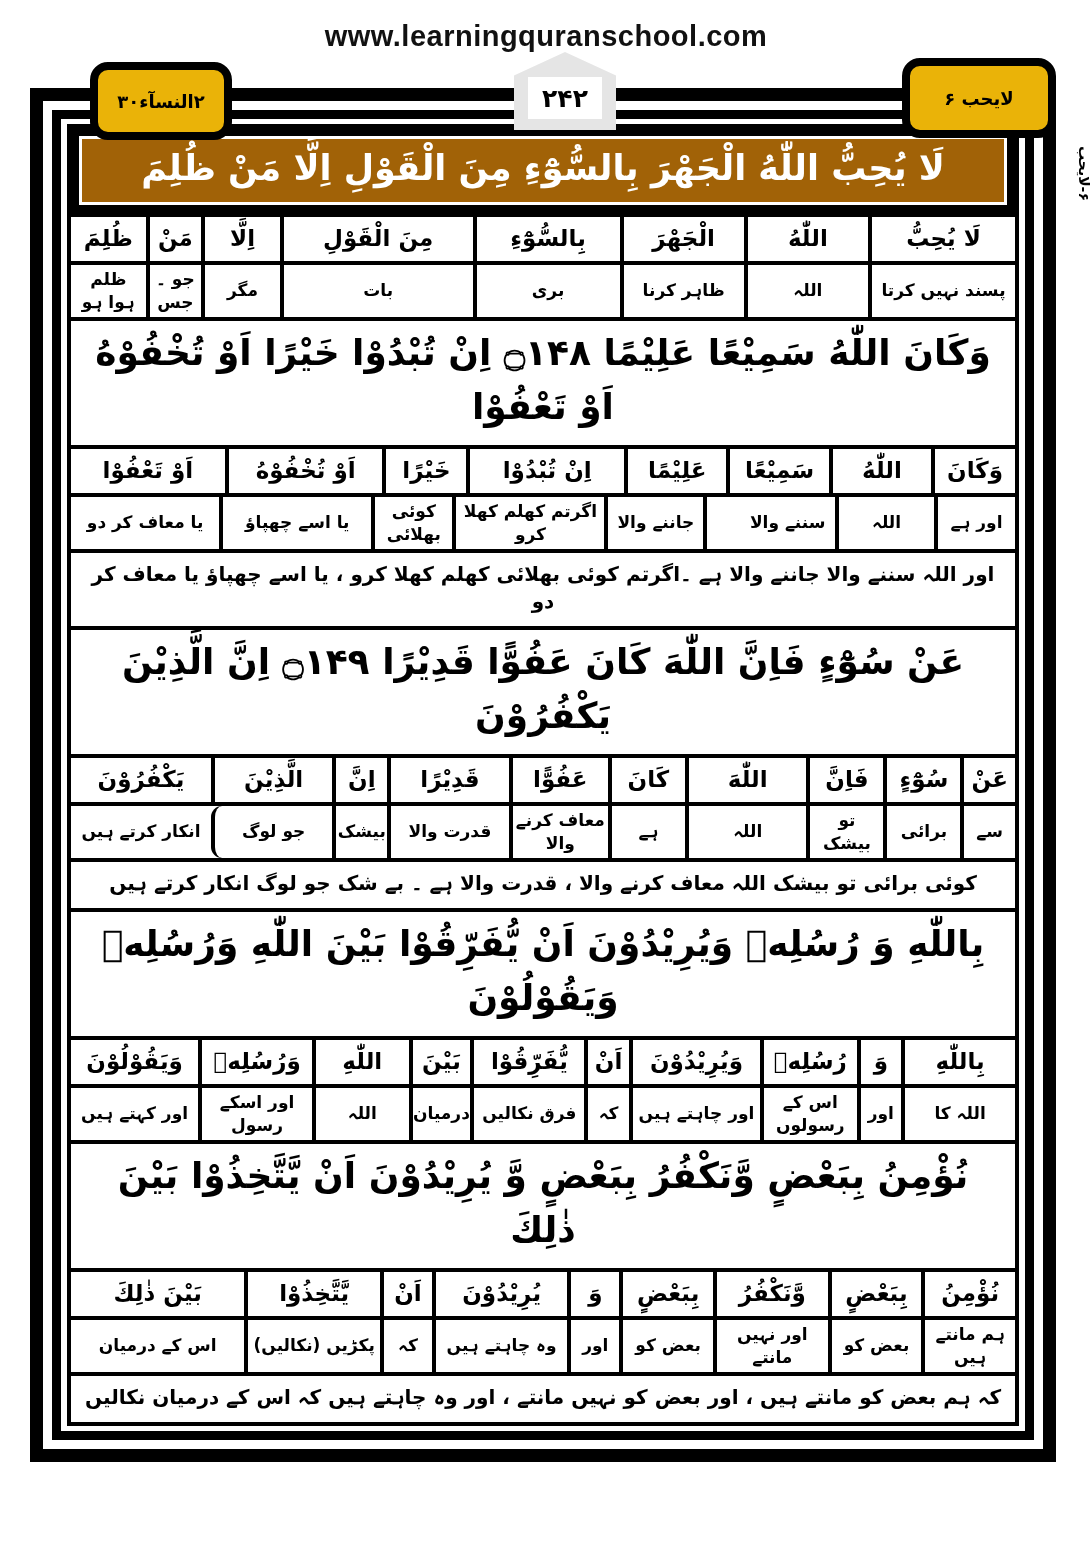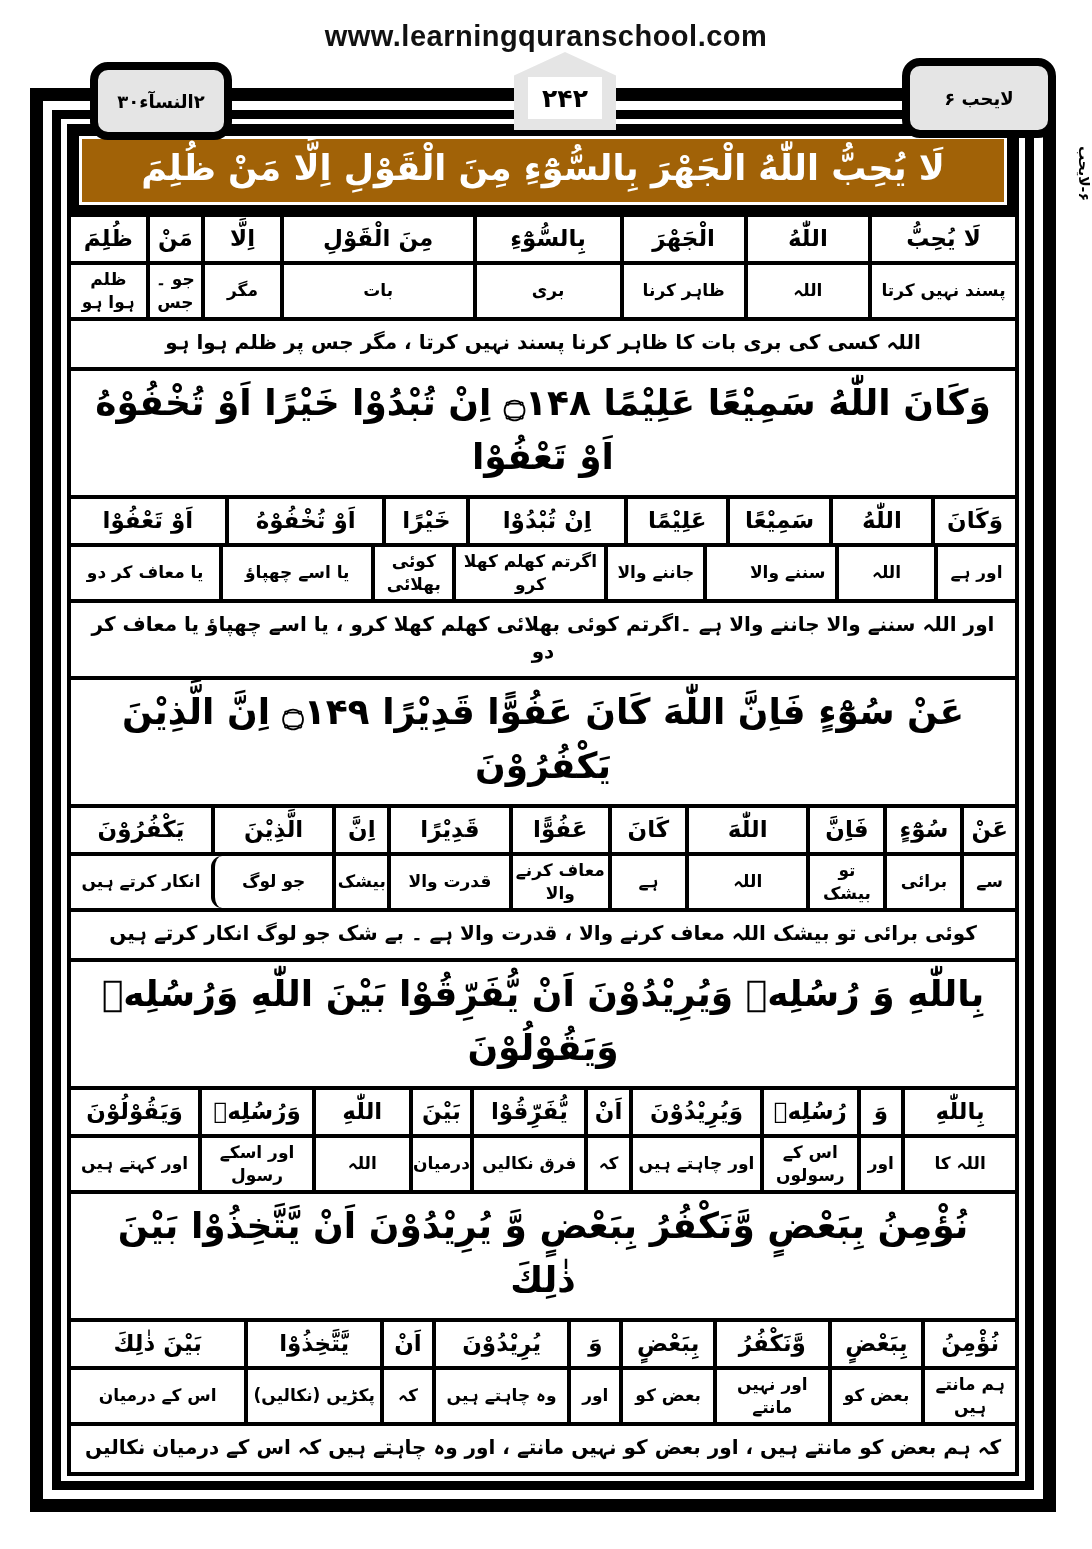--- a/index.html
+++ b/index.html
@@ -45,21 +45,21 @@
   .row-ur .cell{font-size:17px;font-weight:bold;min-height:48px;line-height:1.3;}
   
   .trans{
     direction:rtl;text-align:center;font-weight:bold;
     font-size:20px;line-height:1.35;padding:8px 10px 11px;
     border-bottom:4px solid #000;
   }
   .section:last-child .trans{border-bottom:none;}
   
   .badge{
-    position:absolute;z-index:5;background:#e5e5e5;border:8px solid #000;
+    position:absolute;z-index:5;background:#eab308;border:8px solid #000;
     border-radius:18px;display:flex;align-items:center;justify-content:center;
     font-weight:bold;direction:rtl;text-align:center;
   }
   .badge-left{left:90px;top:62px;width:126px;height:62px;font-size:18px;}
   .badge-right{left:902px;top:58px;width:138px;height:64px;font-size:18px;}
   .badge-num{
     position:absolute;z-index:5;left:514px;top:52px;width:102px;height:78px;
     background:#e5e5e5;
     clip-path:polygon(0 30%,50% 0,100% 30%,100% 100%,0 100%);
     display:flex;align-items:flex-end;justify-content:center;
@@ -105,21 +105,20 @@
     <div class="word-row row-ur">
             <div class="cell" style="flex-grow: 6;">پسند نہیں کرتا</div>
             <div class="cell" style="flex-grow: 5;">اللہ</div>
             <div class="cell" style="flex-grow: 5;">ظاہر کرنا</div>
             <div class="cell" style="flex-grow: 6;">بری</div>
             <div class="cell" style="flex-grow: 8;">بات</div>
             <div class="cell" style="flex-grow: 3;">مگر</div>
             <div class="cell" style="flex-grow: 2;">جو ۔جس</div>
             <div class="cell" style="flex-grow: 3;">ظلم ہوا ہو</div>
           </div>
-    <div class="trans">اللہ کسی کی بری بات کا ظاہر کرنا پسند نہیں کرتا ، مگر جس پر ظلم ہوا ہو</div>
   </section>
 
   <section class="section">
     <div class="verse-line">وَكَانَ اللّٰهُ سَمِيْعًا عَلِيْمًا ۝۱۴۸ اِنْ تُبْدُوْا خَيْرًا اَوْ تُخْفُوْهُ اَوْ تَعْفُوْا</div>
     <div class="word-row row-ar">
             <div class="cell" style="flex-grow: 4;">وَكَانَ</div>
             <div class="cell" style="flex-grow: 5;">اللّٰهُ</div>
             <div class="cell" style="flex-grow: 5;">سَمِيْعًا</div>
             <div class="cell" style="flex-grow: 5;">عَلِيْمًا</div>
             <div class="cell" style="flex-grow: 8;">اِنْ تُبْدُوْا</div>

